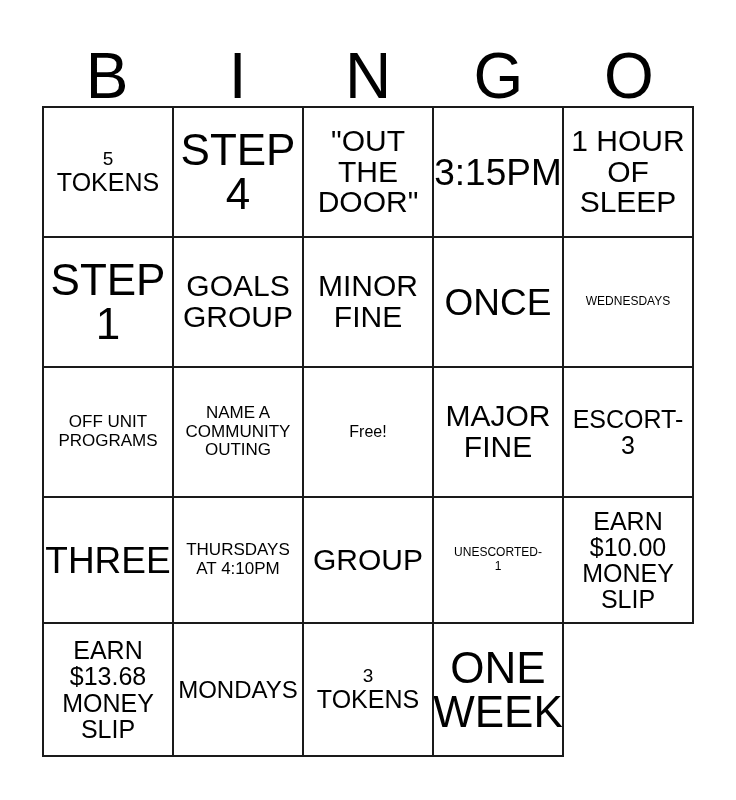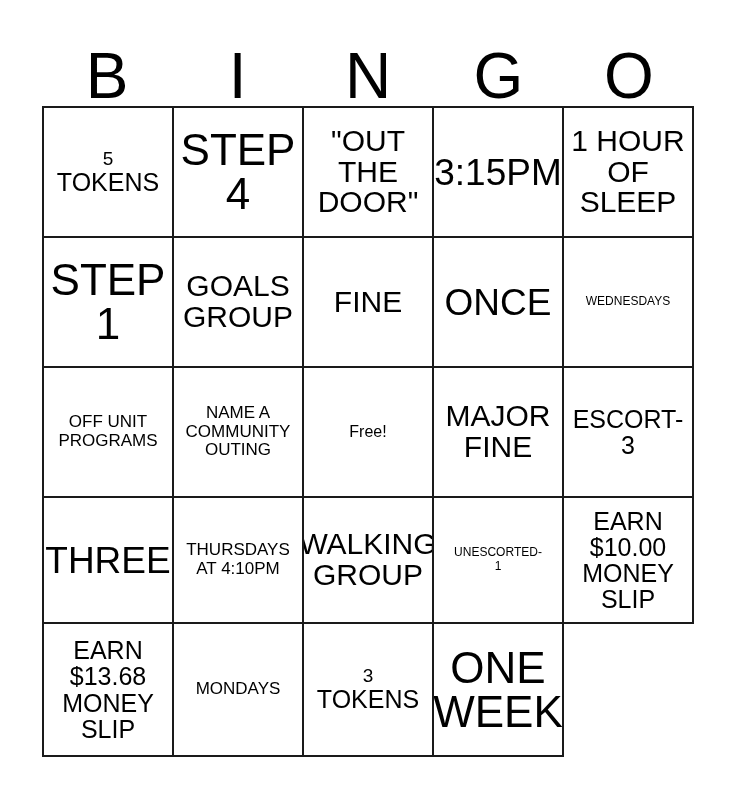--- a/index.html
+++ b/index.html
@@ -71,21 +71,21 @@
   }
   .cell .line {
     display: block;
     white-space: nowrap;
     text-align: center;
     line-height: 1.02;
   }
   
   .s-xs .line  { font-size: 12px; line-height: 1.15; }
   .s-sm .line  { font-size: 17px; line-height: 1.1; }
-  .s-smd .line { font-size: 17px; line-height: 1.08; }
+  .s-smd .line { font-size: 24px; line-height: 1.08; }
   .s-md .line  { font-size: 25px; line-height: 1.05; }
   .s-lg .line  { font-size: 30px; line-height: 1.02; }
   .s-xl .line  { font-size: 37px; line-height: 1.0; }
   .s-xxl .line { font-size: 44px; line-height: 1.0; }
   
   .line.small-num { font-size: 19px; }
 </style>
 </head>
 <body>
 
@@ -123,20 +123,21 @@
       </div>
       <div class="cell s-xxl">
         <span class="line">STEP</span>
         <span class="line">1</span>
       </div>
       <div class="cell s-lg">
         <span class="line">GOALS</span>
         <span class="line">GROUP</span>
       </div>
       <div class="cell s-lg">
+        <span class="line">MINOR</span>
         <span class="line">FINE</span>
       </div>
       <div class="cell s-xl">
         <span class="line">ONCE</span>
       </div>
       <div class="cell s-xs">
         <span class="line">WEDNESDAYS</span>
       </div>
       <div class="cell s-sm">
         <span class="line">OFF UNIT</span>
@@ -159,21 +160,20 @@
         <span class="line">3</span>
       </div>
       <div class="cell s-xl">
         <span class="line">THREE</span>
       </div>
       <div class="cell s-sm">
         <span class="line">THURSDAYS</span>
         <span class="line">AT 4:10PM</span>
       </div>
       <div class="cell s-lg">
-        <span class="line">WALKING</span>
         <span class="line">GROUP</span>
       </div>
       <div class="cell s-xs">
         <span class="line">UNESCORTED-</span>
         <span class="line">1</span>
       </div>
       <div class="cell s-md">
         <span class="line">EARN</span>
         <span class="line">$10.00</span>
         <span class="line">MONEY</span>

